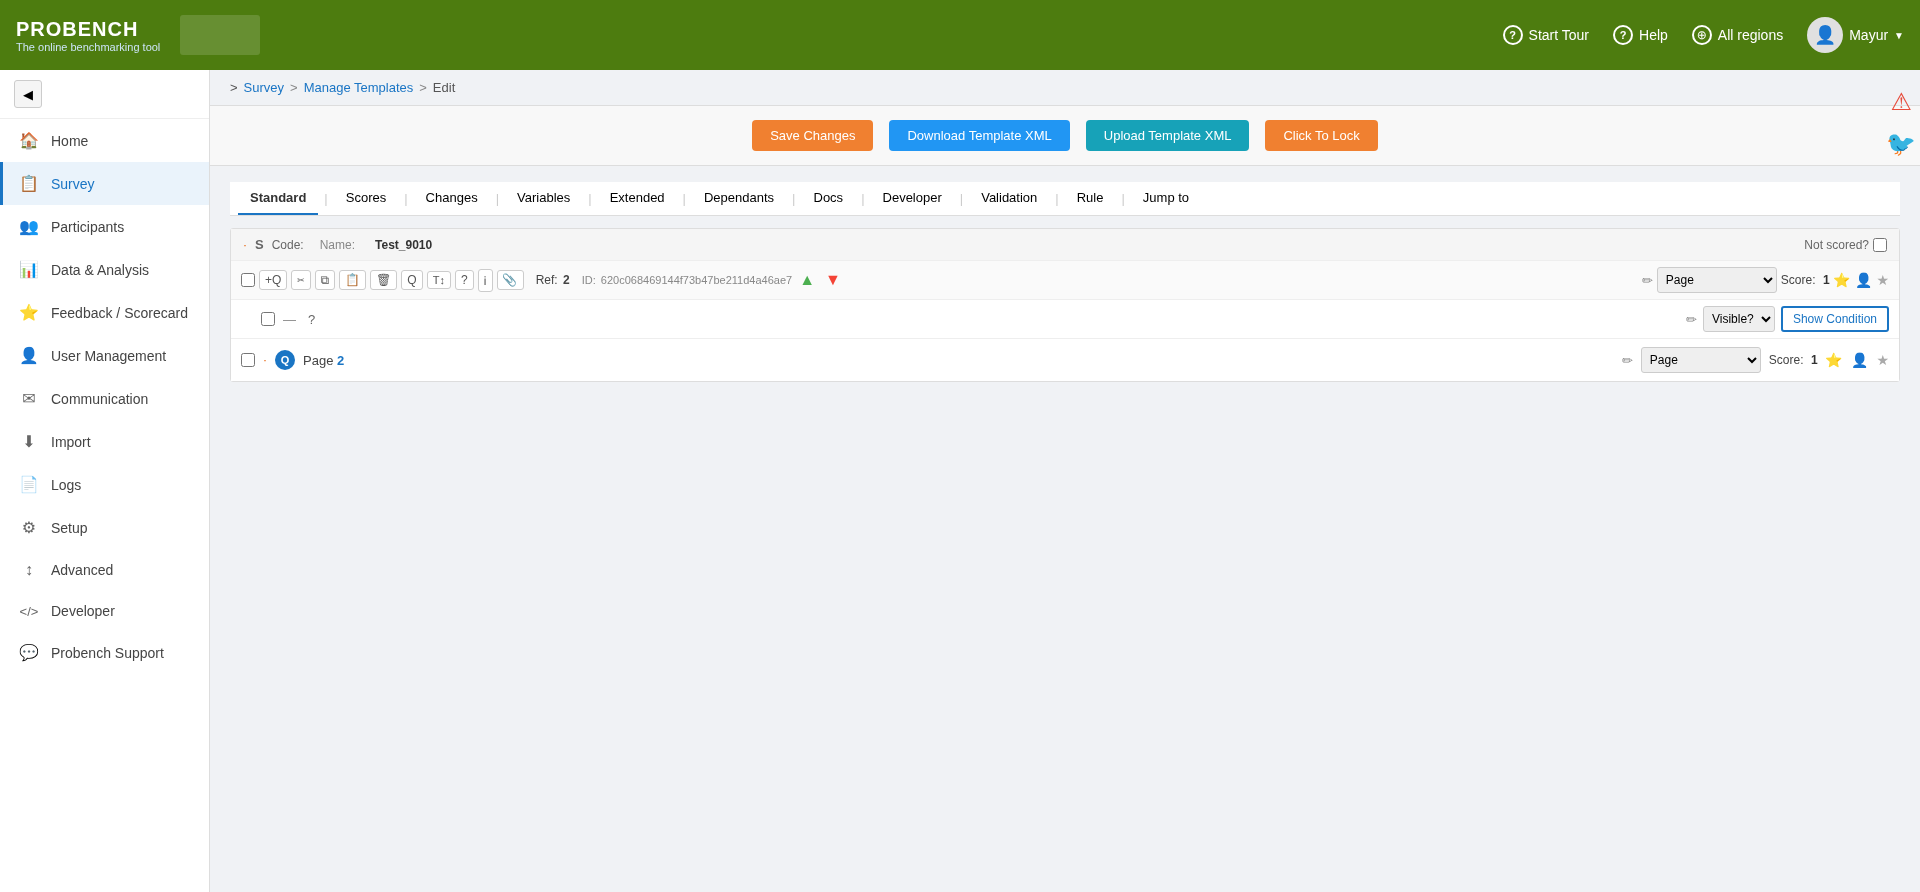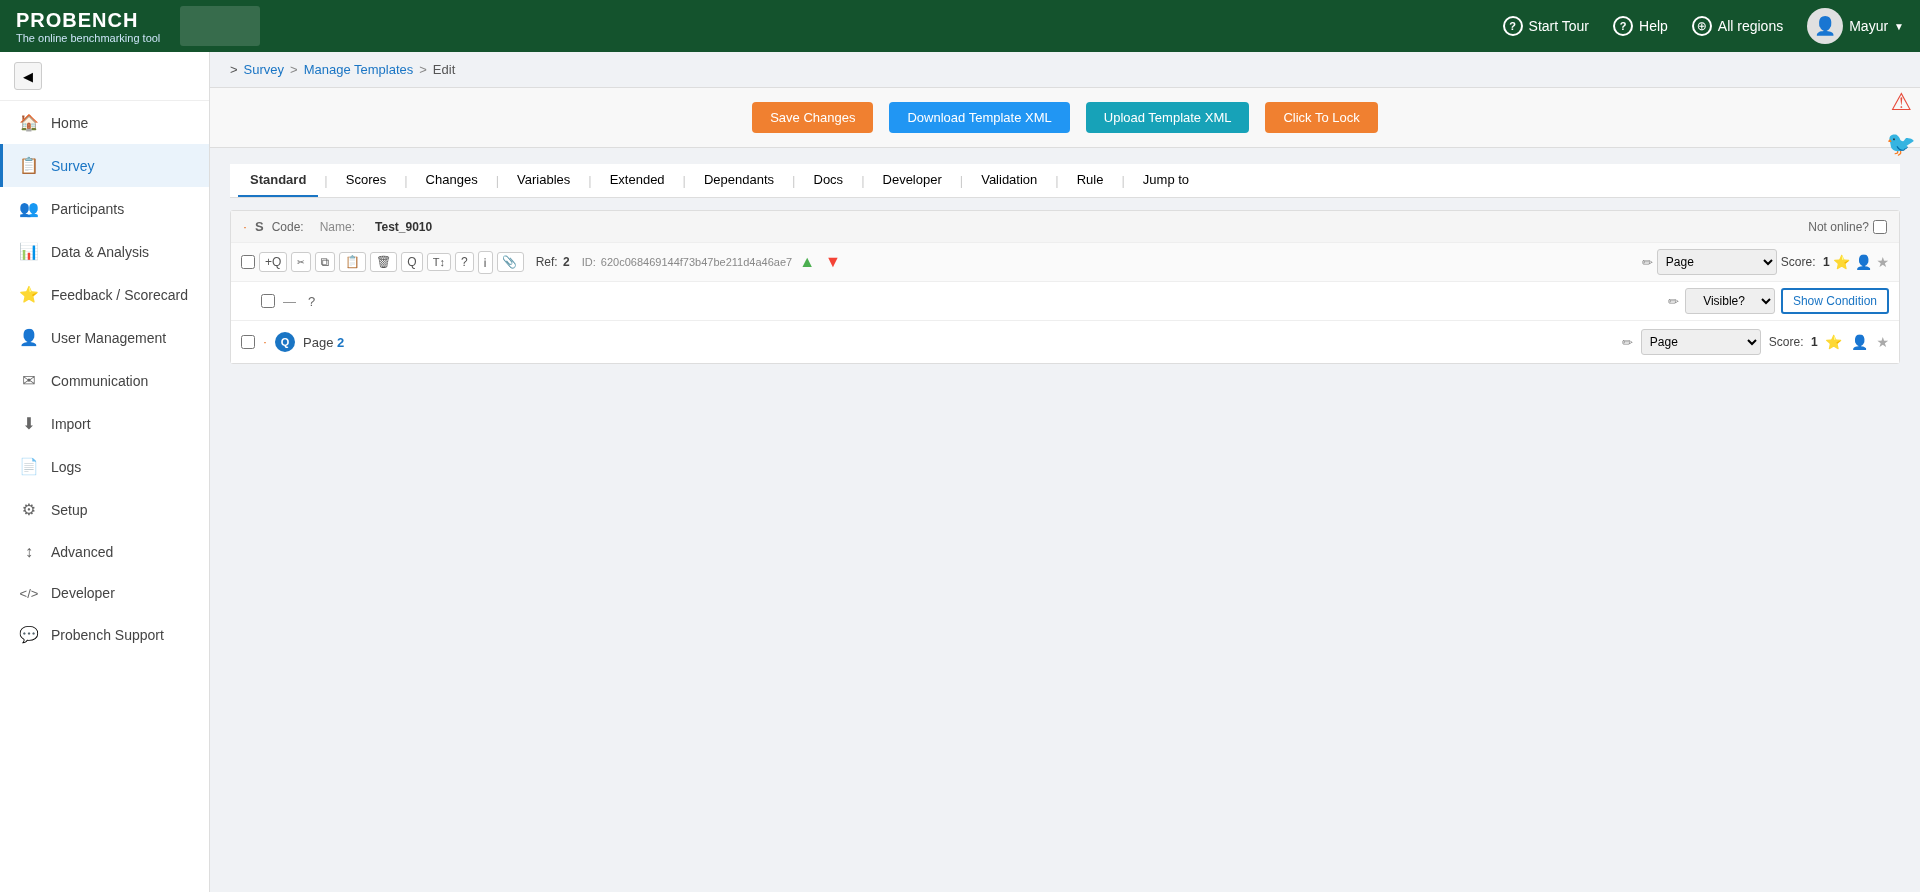--- a/index.html
+++ b/index.html
@@ -1,21 +1,21 @@
 <!DOCTYPE html>
 <html><head>
   <meta charset="utf-8">
   <style>
     * { box-sizing: border-box; margin: 0; padding: 0; }
     body { font-family: Arial, sans-serif; font-size: 13px; background: #f0f0f0; display: flex; flex-direction: column; height: 892px; overflow: hidden; }
 
     
     .top-nav {
-      background: #14532d;
-      height: 52px;
+      background: #4d7c0f;
+      height: 70px;
       display: flex;
       align-items: center;
       padding: 12px 16px;
       flex-shrink: 0;
     }
     .brand-area {
       display: flex;
       flex-direction: column;
       color: white;
       margin-right: 20px;
@@ -346,25 +346,24 @@
     .sub-row {
       display: flex;
       align-items: center;
       padding: 6px 10px 6px 30px;
       border-bottom: 1px solid #eee;
       background: #fff;
       gap: 8px;
     }
     .visible-select {
       height: 26px;
-      padding: 2px 13px;
+      padding: 2px 4px;
       border: 1px solid #ccc;
       border-radius: 3px;
       font-size: 12px;
-      text-align: right;
     }
     .build-condition-btn {
       padding: 4px 10px;
       border: 2px solid #1a75c4;
       background: white;
       color: #1a75c4;
       border-radius: 3px;
       font-size: 12px;
       cursor: pointer;
       font-weight: 500;
@@ -550,21 +549,21 @@
 
       <div class="survey-editor">
 
         <div class="survey-section-header">
           <span style="color:#e65c00; font-size:12px;">·</span>
           <span class="section-label">S</span>
           <span class="code-label">Code:</span>
           <span style="font-size:12px; color:#888; margin-left:8px;">Name:</span>
           <span style="font-size:12px; color:#333; font-weight:bold; margin-left:12px;">Test_9010</span>
           <div class="not-scored">
-            <span style="font-size:12px; color:#666;">Not online?</span>
+            <span style="font-size:12px; color:#666;">Not scored?</span>
             <input type="checkbox" class="checkbox-sm" style="">
           </div>
         </div>
 
         <div class="toolbar-row">
           <input type="checkbox" class="checkbox-sm" style="">
           <button class="toolbar-btn">+Q</button>
           <span class="toolbar-btn" style="font-family:monospace;">✂</span>
           <span class="toolbar-btn">⧉</span>
           <span class="toolbar-btn">📋</span>

